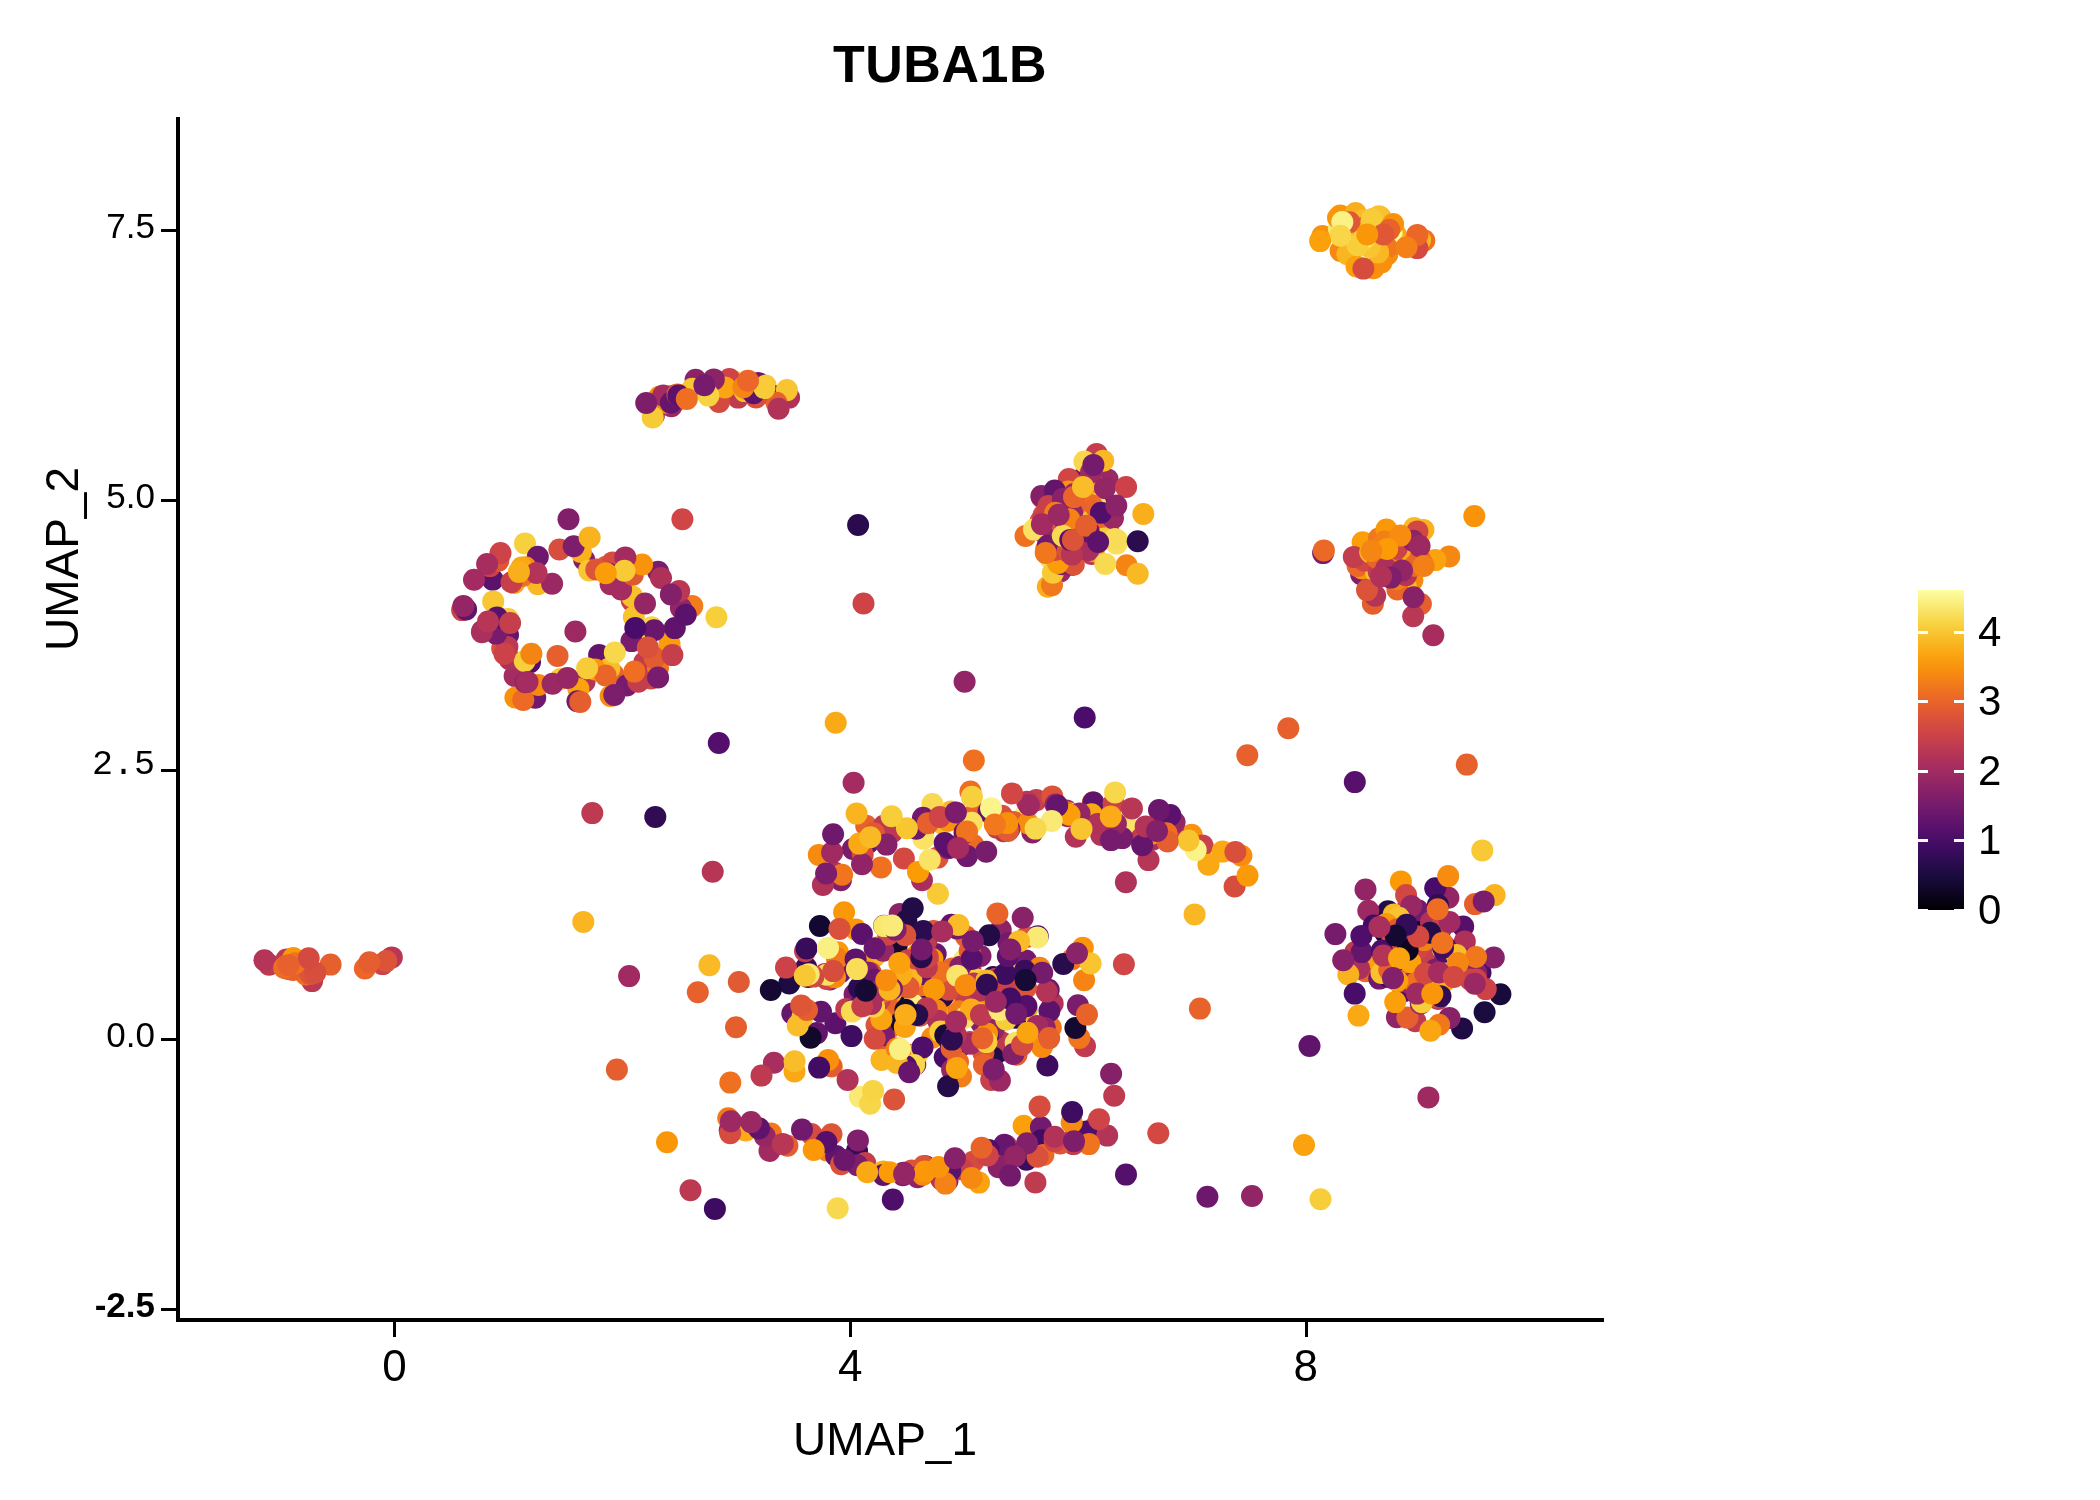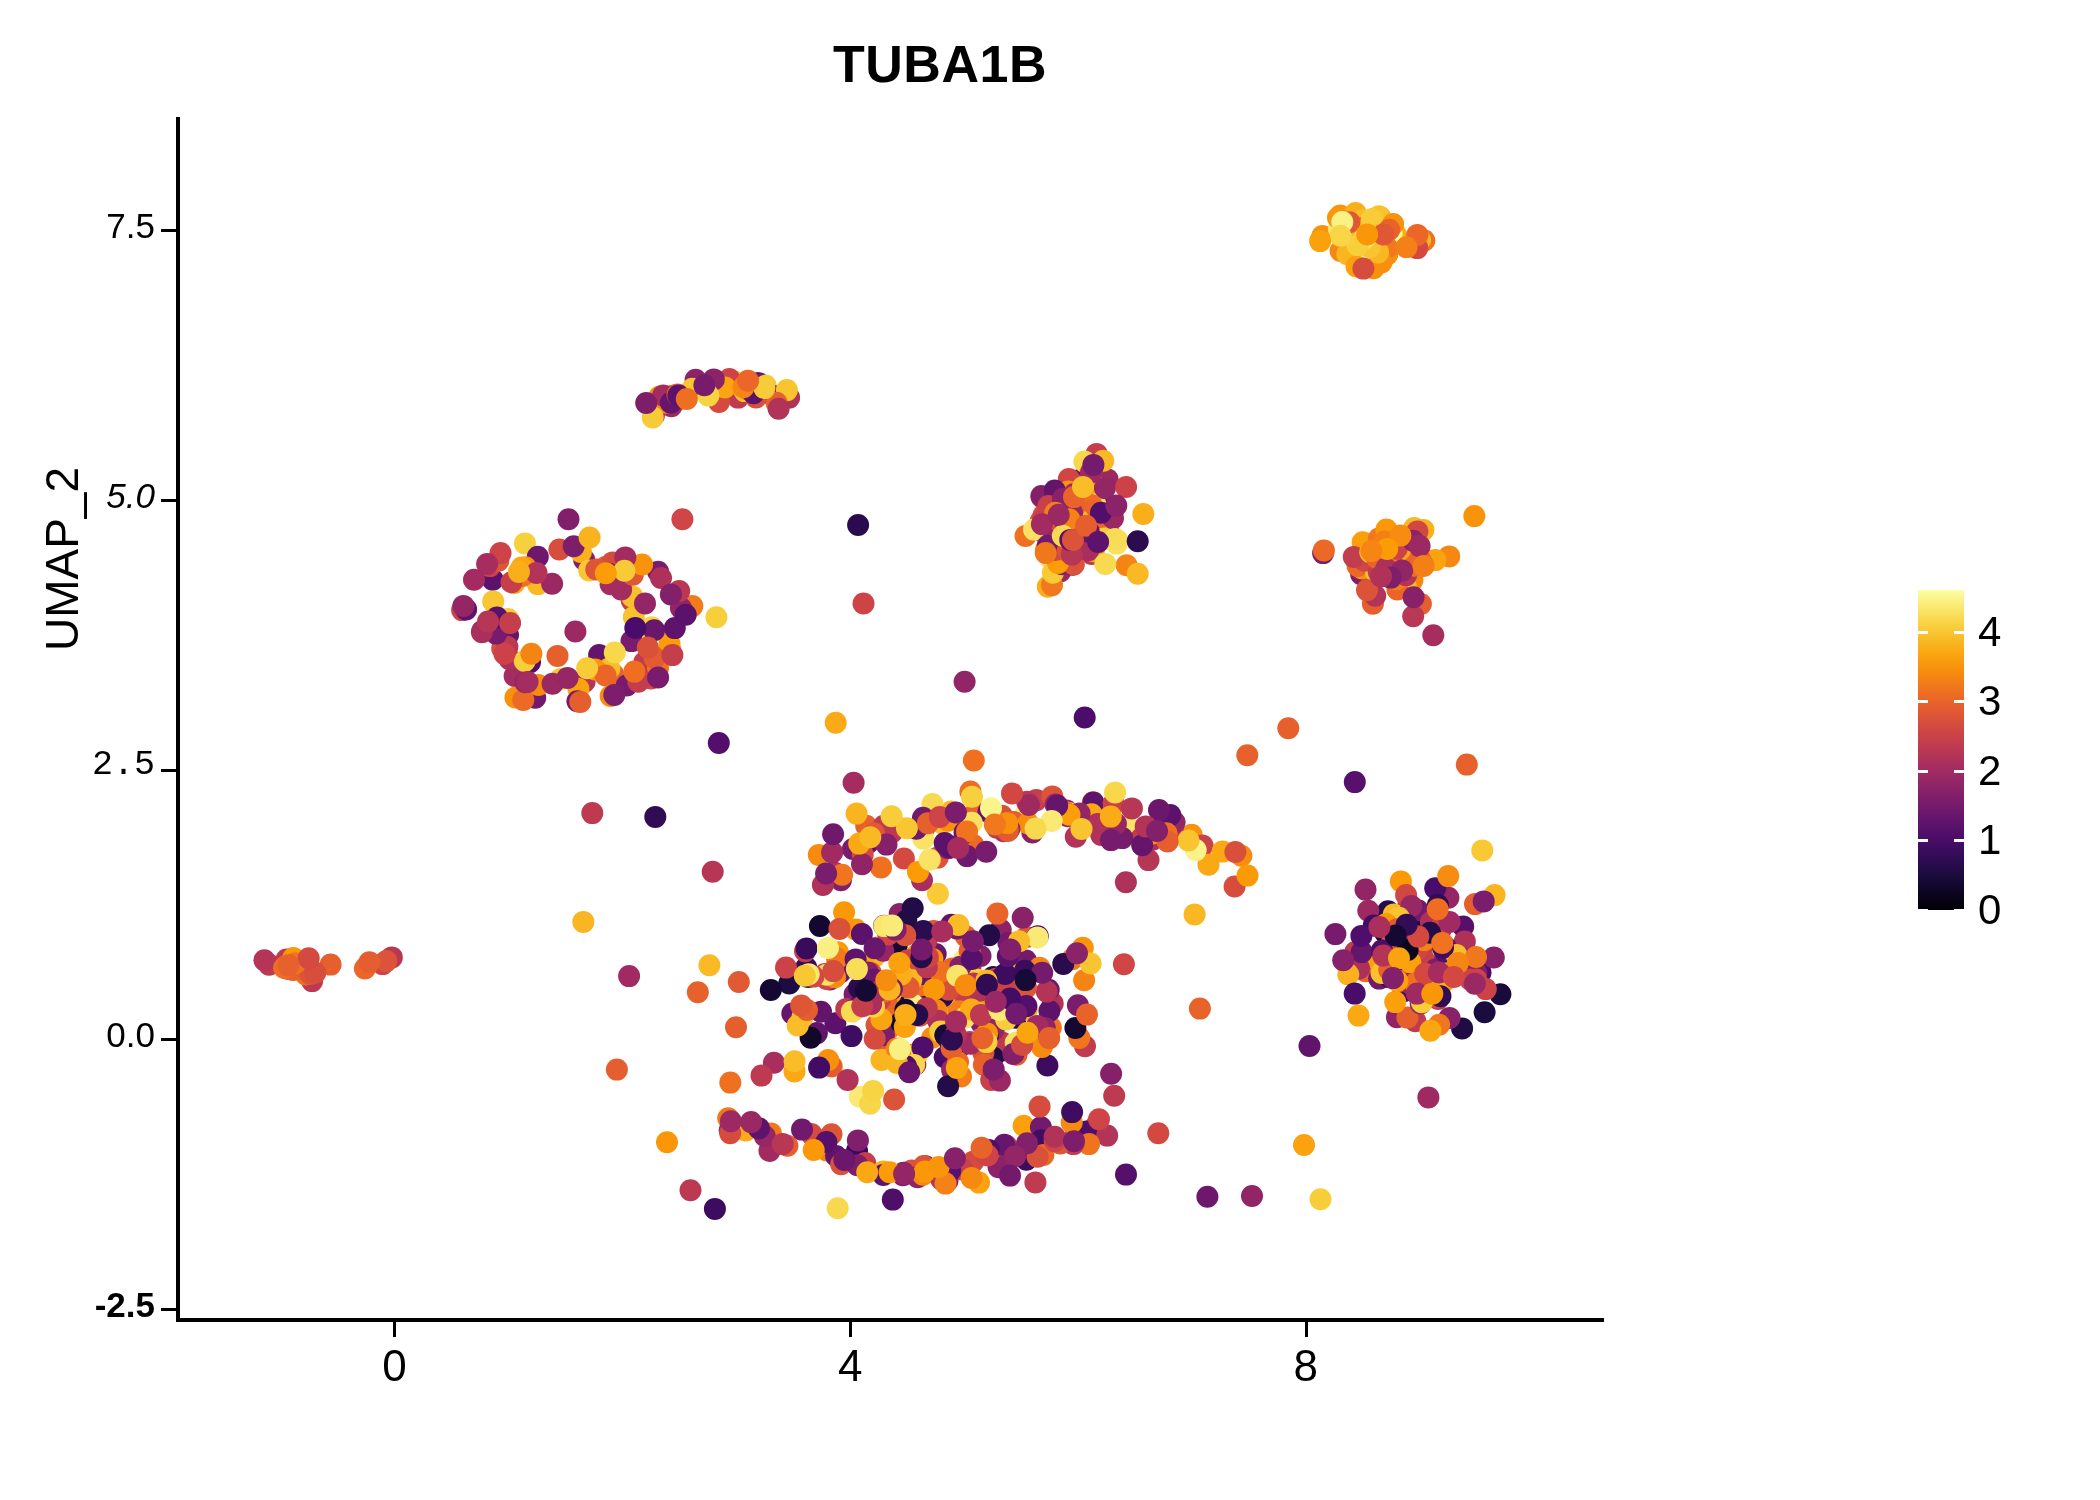--- a/index.html
+++ b/index.html
@@ -142,20 +142,21 @@
   }
 </style>
 </head>
 <body>
 
 <div id="figure">
 
   <div id="plot-title">TUBA1B</div>
 
   <div id="y-axis-label">UMAP_2</div>
+  <div id="x-axis-label">UMAP_1</div>
 
   <div id="panel">
     <svg id="scatter-svg" viewBox="0 0 1424 1203" preserveAspectRatio="none">
         <circle cx="91.1" cy="847.8" r="11" fill="rgb(190,58,81)"></circle>
         <circle cx="108.9" cy="851.4" r="11" fill="rgb(187,57,82)"></circle>
         <circle cx="116.1" cy="850.6" r="11" fill="rgb(231,97,44)"></circle>
         <circle cx="108.5" cy="842.5" r="11" fill="rgb(188,57,82)"></circle>
         <circle cx="86.4" cy="843.2" r="11" fill="rgb(180,53,87)"></circle>
         <circle cx="134.1" cy="864.1" r="11" fill="rgb(187,57,82)"></circle>
         <circle cx="108.7" cy="848.3" r="11" fill="rgb(221,85,55)"></circle>
@@ -1350,21 +1351,21 @@
   <div class="axis-line" id="axis-line-x"></div>
 
   <div id="y-ticks">
       <div class="tick-mark tick-y" style="top: 1296.21px;"></div>
       <div class="tick-label-y" style="left: 5px; top: 1275.21px; width: 150px; font-weight: bold;">-2.5</div>
       <div class="tick-mark tick-y" style="top: 1026.48px;"></div>
       <div class="tick-label-y" style="left: 5px; top: 1005.48px; width: 150px;">0.0</div>
       <div class="tick-mark tick-y" style="top: 756.749px;"></div>
       <div class="tick-label-y" style="left: 5px; top: 735.749px; width: 150px; font-family: Liberation Mono, monospace;">2.5</div>
       <div class="tick-mark tick-y" style="top: 487.018px;"></div>
-      <div class="tick-label-y" style="left: 5px; top: 466.018px; width: 150px; font-style: italic;">5.0</div>
+      <div class="tick-label-y" style="left: 5px; top: 466.018px; width: 150px;">5.0</div>
       <div class="tick-mark tick-y" style="top: 217.287px;"></div>
       <div class="tick-label-y" style="left: 5px; top: 196.287px; width: 150px;">7.5</div>
     </div>
   <div id="x-ticks">
       <div class="tick-mark tick-x" style="left: 393.448px;"></div>
       <div class="tick-label-x" style="left: 334.448px; top: 1332px;">0</div>
       <div class="tick-mark tick-x" style="left: 849.128px;"></div>
       <div class="tick-label-x" style="left: 790.128px; top: 1332px;">4</div>
       <div class="tick-mark tick-x" style="left: 1304.81px;"></div>
       <div class="tick-label-x" style="left: 1245.81px; top: 1332px;">8</div>

